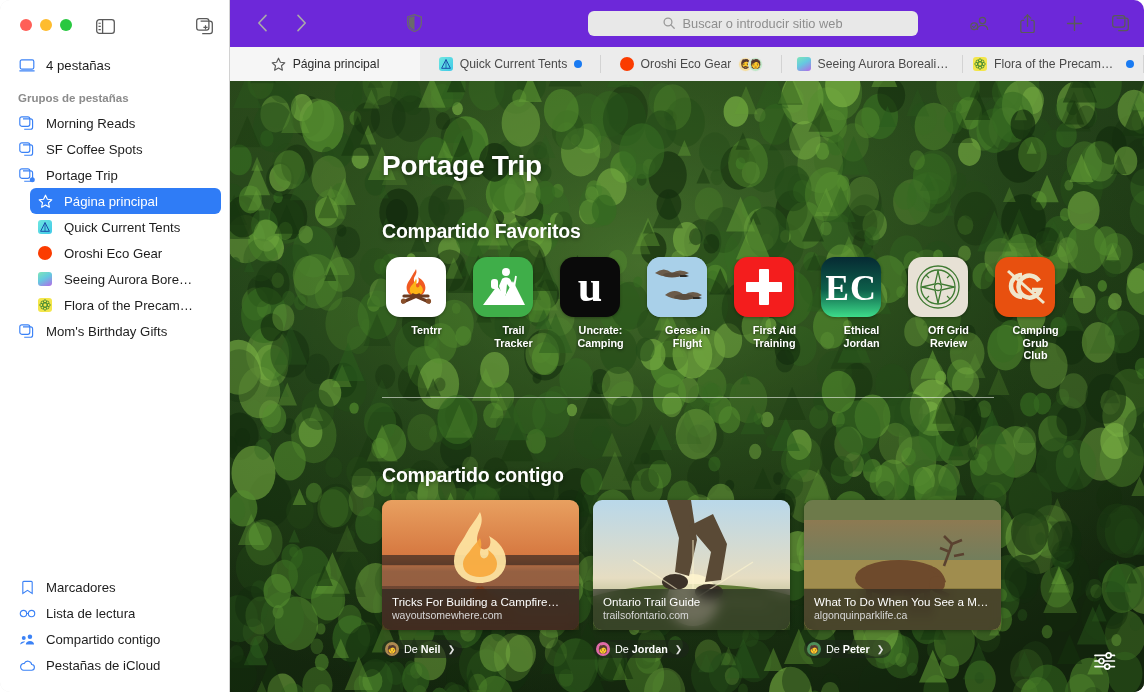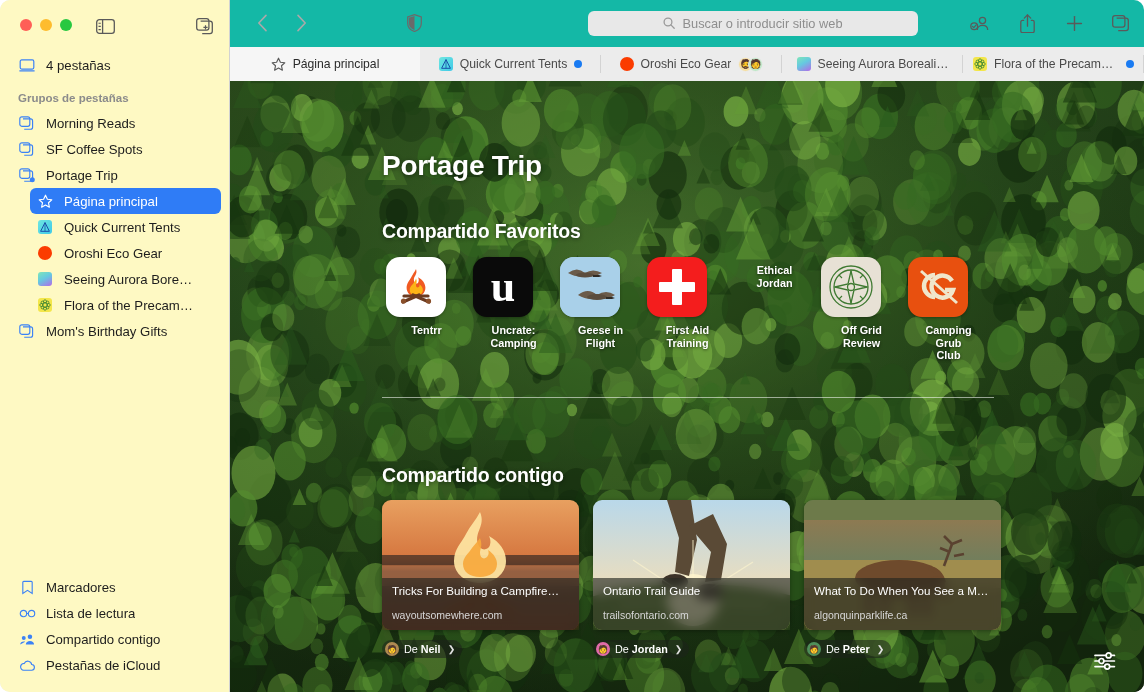--- a/index.html
+++ b/index.html
@@ -14,21 +14,21 @@
     width:1144px; height:692px;
     border-radius:10px;
     overflow:hidden;
     background:#ececec;
   }
 
   
   #sidebar {
     position:absolute; left:0; top:0;
     width:230px; height:692px;
-    background:#fef9c3;
+    background:#ffffff;
     border-right:1px solid #d2d2d2;
   }
   .traffic {
     position:absolute; top:19px; left:20px;
     display:flex; gap:8px;
   }
   .light { width:12px; height:12px; border-radius:50%; }
   .light.red{ background:#ff5f57; }
   .light.yellow{ background:#febc2e; }
   .light.green{ background:#28c840; }
@@ -65,21 +65,21 @@
   #sb-groups-header { top:92px; }
   #sb-groups { position:absolute; top:110px; left:0; right:0; }
   #sb-bottom { position:absolute; bottom:14px; left:0; right:0;margin-top:15px; }
 
   .favicon-sq { width:14px; height:14px; border-radius:3px; display:block; }
 
   
   #toolbar {
     position:absolute; left:230px; top:0;
     width:914px; height:47px;
-    background:#14b8a6;
+    background:#6d28d9;
     display:flex; align-items:center;
   }
   #nav-back { position:absolute; left:18px; top:9px; width:28px; height:28px; }
   #nav-fwd  { position:absolute; left:57px; top:9px; width:28px; height:28px; }
   #shield   { position:absolute; left:172px; top:11px; width:24px; height:24px; }
   #urlbar {
     position:absolute; left:358px; top:11px;
     width:330px; height:25px;
     background:#e8e8e8;
     border-radius:6px;
@@ -184,21 +184,21 @@
   .cardmeta {
     position:absolute; left:0; right:0; bottom:0;
     background:rgba(32,36,30,.62);
     padding:6px 10px 9px 10px;
     backdrop-filter:blur(6px);
   }
   .cardtitle {
     font-size:11.6px; color:#fff; font-weight:400;
     white-space:nowrap; overflow:hidden; text-overflow:ellipsis;
   }
-  .cardsite { font-size:10.5px; color:#d7d7d7; margin-top:12px;
+  .cardsite { font-size:10.5px; color:#d7d7d7; margin-top:1px;
     white-space:nowrap; overflow:hidden; text-overflow:ellipsis; }
   .cardfrom {
     margin-top:10px; display:inline-flex; align-items:center; gap:5px;
     background:rgba(30,34,28,.55);
     border-radius:11px;
     padding:2px 7px 2px 3px;
     font-size:10.8px; color:#fff;
   }
   .cardfrom .avatar {
     width:14px; height:14px; border-radius:50%;
@@ -1699,20 +1699,32 @@
                 <line x1="36" y1="38" x2="20" y2="31"></line>
                 <line x1="11" y1="32" x2="35" y2="32"></line>
               </g>
               <circle cx="10.5" cy="37" r="2.6" fill="#8a4f2a"></circle>
               <circle cx="35.5" cy="37" r="2.6" fill="#8a4f2a"></circle>
             </svg>
           </div>
           <div class="favlabel">Tentrr</div>
         </div>
         <div class="favitem">
+          <div class="favicon" style="background: rgb(63, 174, 73);">
+            <svg width="48" height="48" viewBox="0 0 48 48">
+              <path d="M4 42 L18 23 L26 33 L34 18 L46 42 Z" fill="#fff"></path>
+              <circle cx="27" cy="9" r="4" fill="#fff"></circle>
+              <path d="M23 16c2-2 6-2 8 0l4 7-4 2-3-4-1 10-4 8-4-1 3-9-2-6 3-7z" fill="#fff"></path>
+              <rect x="12" y="16" width="7" height="10" rx="3" fill="#fff"></rect>
+              <line x1="37" y1="13" x2="33" y2="36" stroke="#fff" stroke-width="1.8"></line>
+            </svg>
+          </div>
+          <div class="favlabel">Trail Tracker</div>
+        </div>
+        <div class="favitem">
           <div class="favicon" style="background: rgb(10, 10, 10);">
             <svg width="42" height="42" viewBox="0 0 42 42">
               <text x="21" y="35" font-family="Liberation Serif,serif" font-size="44" font-weight="700" fill="#fff" text-anchor="middle">u</text>
             </svg>
           </div>
           <div class="favlabel">Uncrate: Camping</div>
         </div>
         <div class="favitem">
           <div class="favicon" style="background: rgb(168, 207, 232);">
             <svg width="60" height="60" viewBox="0 0 60 60">
@@ -1734,20 +1746,25 @@
         <div class="favitem">
           <div class="favicon" style="background: rgb(244, 29, 29);">
             <svg width="42" height="42" viewBox="0 0 42 42">
               <rect x="16" y="3" width="10" height="36" rx="1" fill="#fff"></rect>
               <rect x="3" y="16" width="36" height="10" rx="1" fill="#fff"></rect>
             </svg>
           </div>
           <div class="favlabel">First Aid Training</div>
         </div>
         <div class="favitem">
+          <div class="favicon" style="background: linear-gradient(rgb(6, 42, 51) 0%, rgb(13, 95, 74) 55%, rgb(61, 220, 138) 100%);">
+            <svg width="50" height="40" viewBox="0 0 50 40">
+              <text x="25" y="33" font-family="Liberation Serif,serif" font-size="36" font-weight="700" fill="#fff" text-anchor="middle" letter-spacing="1">EC</text>
+            </svg>
+          </div>
           <div class="favlabel">Ethical Jordan</div>
         </div>
         <div class="favitem">
           <div class="favicon" style="background: rgb(231, 225, 213);">
             <svg width="48" height="48" viewBox="0 0 48 48">
               <g fill="none" stroke="#3f7a32" stroke-width="1.3">
                 <circle cx="24" cy="24" r="21"></circle>
                 <circle cx="24" cy="24" r="17"></circle>
                 <circle cx="24" cy="24" r="3.5"></circle>
               </g>

